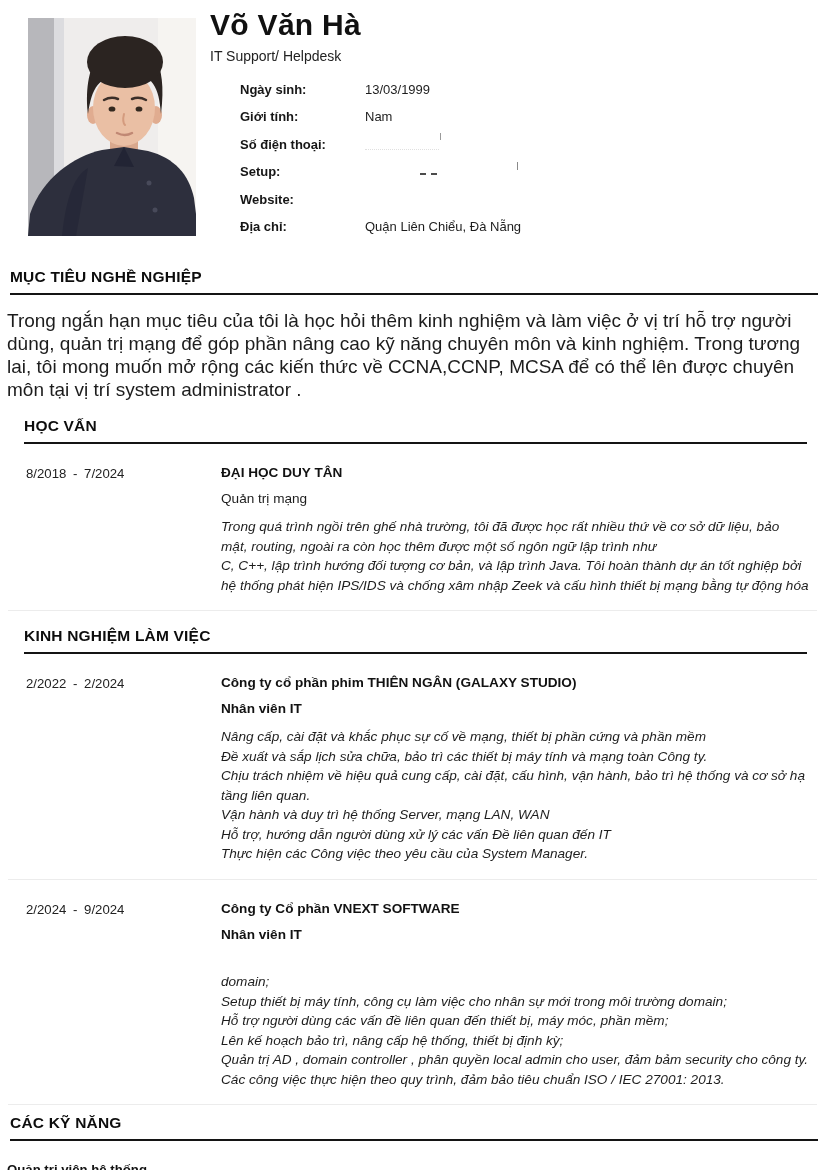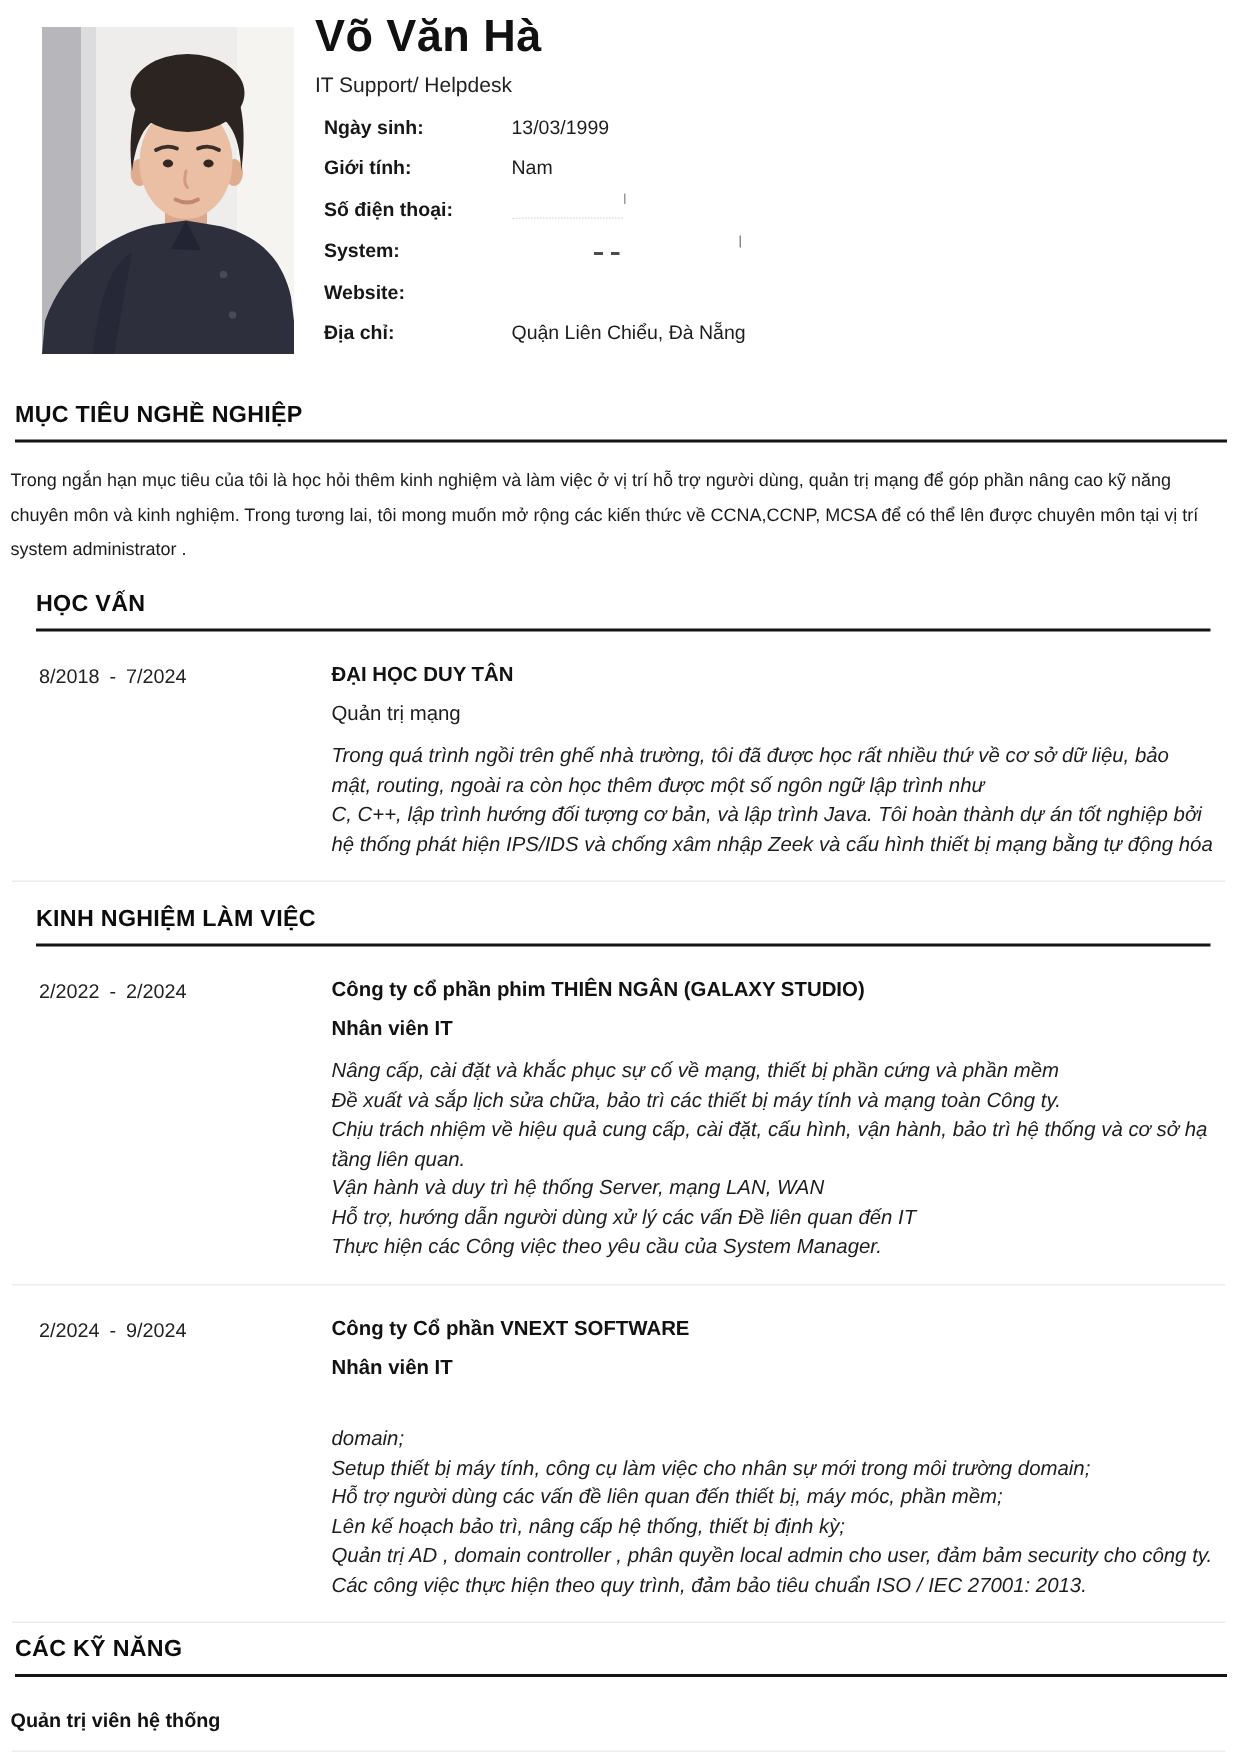--- a/index.html
+++ b/index.html
@@ -9,36 +9,36 @@
     overflow:hidden;
   }
   
   .header{position:relative;height:255px;}
   .photo{position:absolute;left:28px;top:18px;width:168px;height:218px;overflow:hidden;}
   .photo svg{display:block;}
   .header-right{position:absolute;left:210px;top:6px;right:10px;}
   .name{font-size:30px;font-weight:700;color:#111;letter-spacing:0.3px;line-height:1.25;}
   .job-title{font-size:14px;color:#222;margin-top:4px;}
   .info-grid{margin-top:11px;margin-left:6px;}
-  .info-row{display:flex;height:27.5px;align-items:flex-start;}
+  .info-row{display:flex;height:27.5px;align-items:center;margin-left:24px;}
   .info-label{width:125px;flex-shrink:0;font-size:13px;font-weight:700;color:#161616;padding-top:2px;}
   .info-value{font-size:13px;color:#1d1d1d;padding-top:2px;}
   
   .redact{position:relative;display:inline-block;height:13px;}
   .redact-phone{width:74px;border-bottom:1px dotted #e0e0e0;}
   .redact-phone::after{content:"";position:absolute;right:-2px;top:-3px;width:1px;height:7px;background:#9a9a9a;}
   .redact-email{width:153px;}
   .redact-email::before{content:"";position:absolute;left:55px;top:9px;width:17px;height:2px;
     background:linear-gradient(to right,#4c4c4c 6px,transparent 6px,transparent 11px,#4c4c4c 11px);}
   .redact-email::after{content:"";position:absolute;right:0;top:-2px;width:1px;height:8px;background:#8a8a8a;}
   
   .sec-title{font-size:15.5px;font-weight:700;color:#0d0d0d;letter-spacing:0.2px;}
   .sec-head-full{margin:13px 9px 0 10px;padding-bottom:7px;border-bottom:2px solid #141414;}
   .sec-head-indent{margin:16px 20px 0 24px;padding-bottom:7px;border-bottom:2px solid #141414;}
-  .objective-text{margin:14px 8px 0 7px;font-size:12px;line-height:23px;color:#1c1c1c;}
+  .objective-text{margin:14px 8px 0 7px;font-size:19px;line-height:23px;color:#1c1c1c;}
   .entry{display:flex;padding:21px 12px 0 26px;}
   .entry-date{width:195px;flex-shrink:0;font-size:13.2px;color:#222;word-spacing:3px;padding-top:1px;}
   .entry-content{flex:1;}
   .entry-org{font-size:13.6px;font-weight:700;color:#121212;}
   .entry-role{font-size:13.6px;font-weight:700;color:#121212;margin-top:11px;}
   .entry-sub{font-size:13.6px;color:#1d1d1d;margin-top:11px;}
   .desc{font-size:13.6px;line-height:19.5px;color:#1d1d1d;margin-top:11px;white-space:pre-line;font-style:italic;}
   .div-light{border-top:1px solid #ececec;margin:15px 10px 0 8px;height:0;}
   
   .skill-row{display:flex;align-items:flex-end;padding:21px 10px 13px 7px;}
@@ -88,21 +88,21 @@
         </div>
         <div class="info-row">
           <div class="info-label">Giới tính:</div>
           <div class="info-value">Nam</div>
         </div>
         <div class="info-row">
           <div class="info-label">Số điện thoại:</div>
           <div class="info-value"><span class="redact redact-phone"></span></div>
         </div>
         <div class="info-row">
-          <div class="info-label">System:</div>
+          <div class="info-label">Setup:</div>
           <div class="info-value"><span class="redact redact-email"></span></div>
         </div>
         <div class="info-row">
           <div class="info-label">Website:</div>
           <div class="info-value"></div>
         </div>
         <div class="info-row">
           <div class="info-label">Địa chỉ:</div>
           <div class="info-value">Quận Liên Chiểu, Đà Nẵng</div>
         </div>

